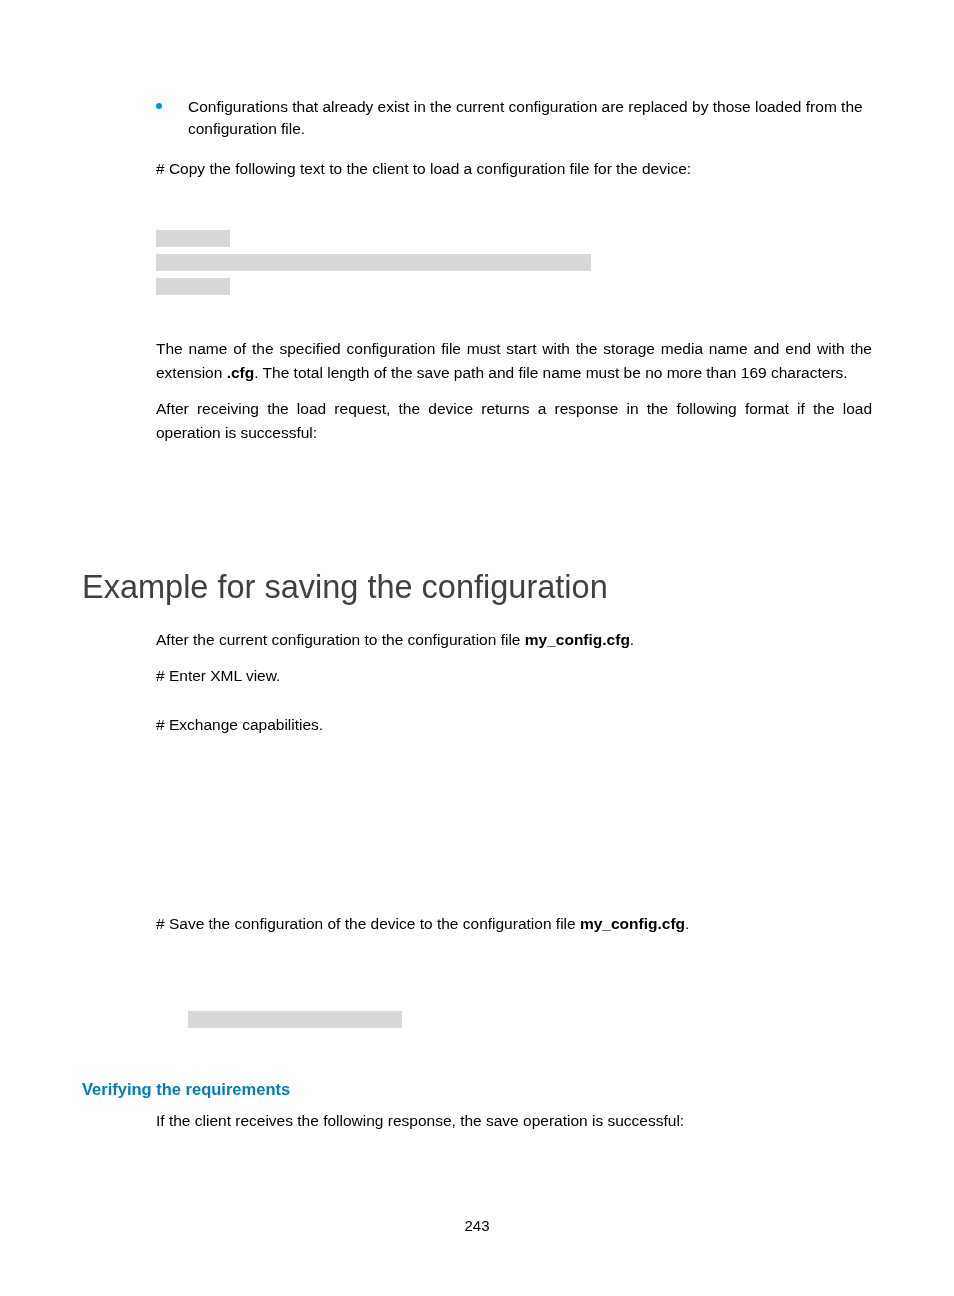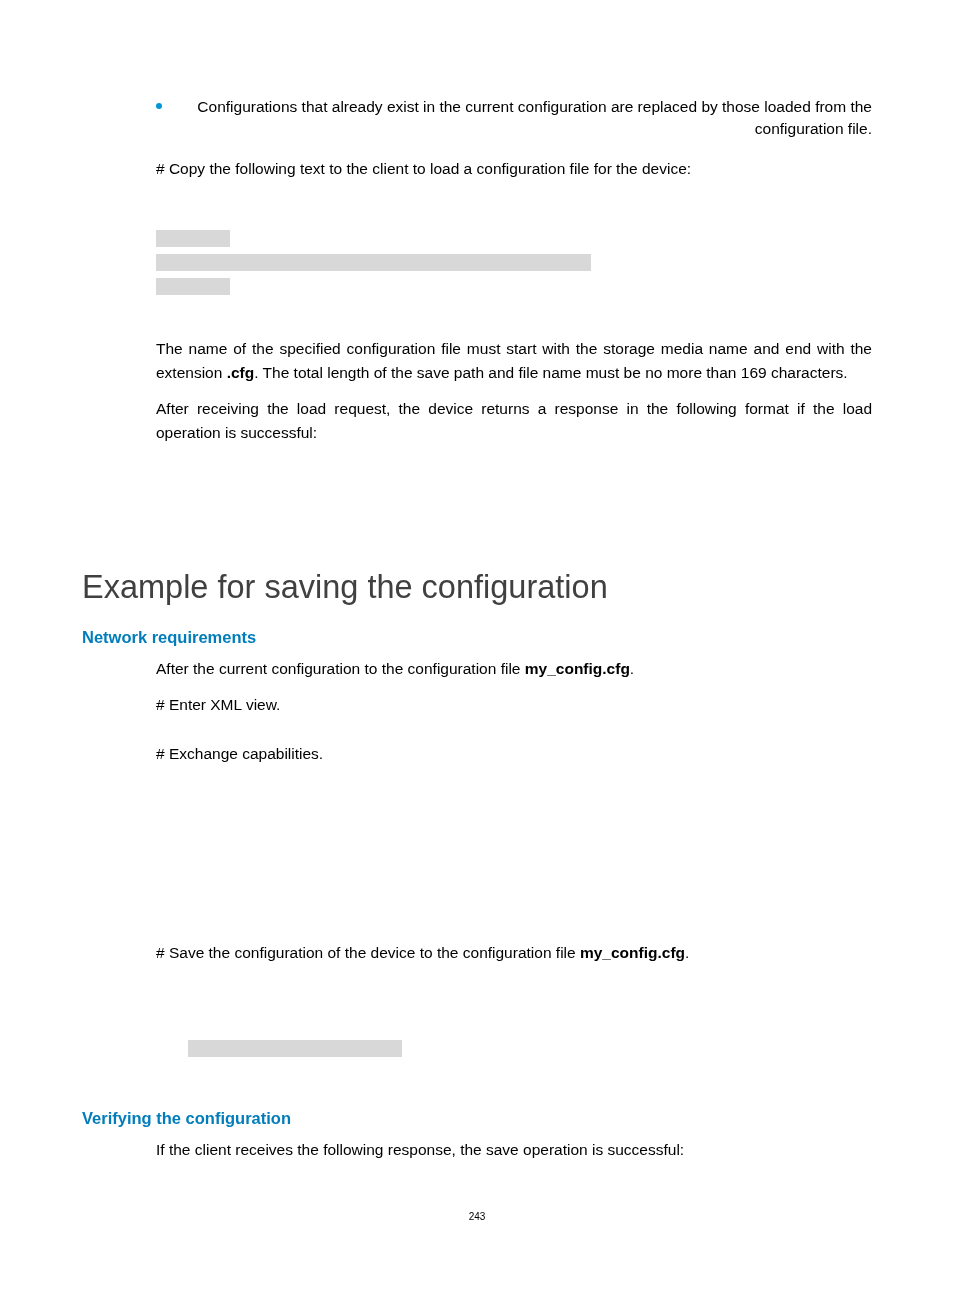--- a/index.html
+++ b/index.html
@@ -11,21 +11,20 @@
     position: relative;
     color: #000;
   }
   .page {
     padding: 96px 82px 0 82px;
   }
   .bullet-item {
     display: flex;
     margin-left: 74px;
     margin-bottom: 16px;
-    text-align: right;
   }
   .bullet-dot {
     width: 6px;
     height: 6px;
     border-radius: 50%;
     background: #0096d6;
     margin-top: 7px;
     margin-right: 26px;
     flex-shrink: 0;
   }
@@ -66,24 +65,24 @@
   }
   h2.sub-heading {
     font-size: 16.5px;
     font-weight: bold;
     color: #007dba;
     margin-bottom: 10px;
   }
   .bold { font-weight: bold; }
   .page-number {
     position: absolute;
-    bottom: 74px;
+    bottom: 62px;
     width: 100%;
     text-align: center;
-    font-size: 10px;
+    font-size: 15px;
     left: 0;
   }
   .gray-block.indent { margin-left: 106px; }
 </style>
 </head>
 <body>
 
 <div class="page">
 
   <div class="bullet-item">
@@ -102,38 +101,37 @@
   <div style="height:42px;"></div>
 
   <div class="body-text-justify">
     <span>The name of the specified configuration file must start with the storage media name and end with the extension </span><span class="bold">.cfg</span><span>. The total length of the save path and file name must be no more than 169 characters.</span>
   </div>
 
   <div class="body-text-justify">After receiving the load request, the device returns a response in the following format if the load operation is successful:</div>
 
   <h1 class="section-heading">Example for saving the configuration</h1>
 
-  <h2 class="sub-heading">Network requirements</h2>
   <div class="body-text">
     <span>After the current configuration to the configuration file </span><span class="bold">my_config.cfg</span><span>.</span>
   </div>
 
 
   <div class="body-text"># Enter XML view.</div>
   <div style="height:14px;"></div>
   <div class="body-text"># Exchange capabilities.</div>
 
   <div style="height:164px;"></div>
 
   <div class="body-text">
     <span># Save the configuration of the device to the configuration file </span><span class="bold">my_config.cfg</span><span>.</span>
   </div>
 
   <div style="height:64px;"></div>
   <div class="gray-block w3 indent"></div>
   <div style="height:52px;"></div>
 
-  <h2 class="sub-heading">Verifying the configuration</h2>
+  <h2 class="sub-heading">Verifying the requirements</h2>
   <div class="body-text">If the client receives the following response, the save operation is successful:</div>
 
 </div>
 
 <div class="page-number">243</div>
 
 </body></html>

